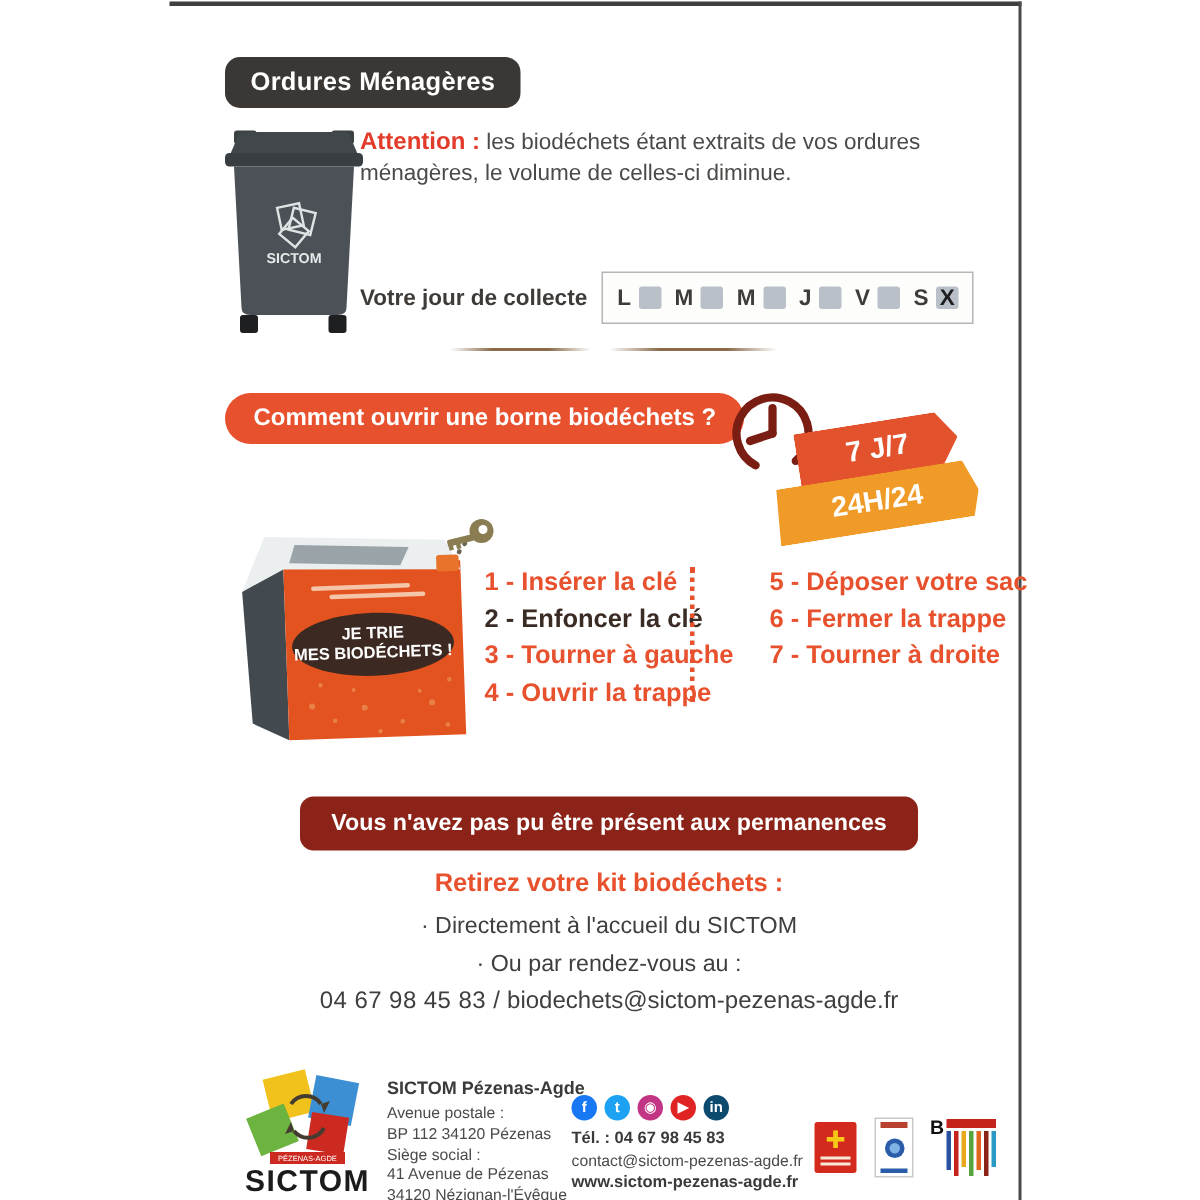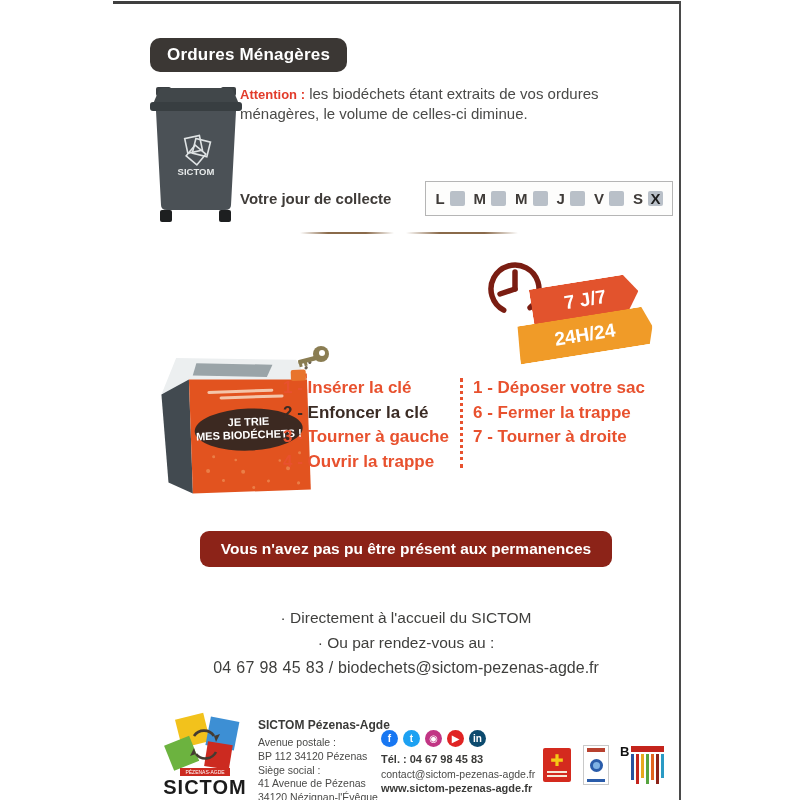--- a/index.html
+++ b/index.html
@@ -7,24 +7,24 @@
         font-family:"Liberation Sans","DejaVu Sans",sans-serif;color:#4a4a48;padding-left:41px;}
   
   .scan-top{position:absolute;left:113px;top:1px;width:568px;height:3px;background:#3f3f3f;}
   .scan-right{position:absolute;left:679px;top:1px;width:2px;height:799px;background:#4a4a4a;}
 
   
   .badge-dark{position:absolute;left:150px;top:38px;background:var(--dark_badge,#3b3734);color:#fff;
     font-weight:bold;font-size:17px;padding:7px 17px;border-radius:10px;letter-spacing:.2px;}
   .bin1{position:absolute;left:148px;top:82px;}
   .s1-text{position:absolute;left:240px;top:84px;width:424px;font-size:15px;line-height:1.35;color:#4a4a48;}
-  .attn{color:var(--accent_red,#e23b2a);font-weight:bold;font-size:13px;}
+  .attn{color:var(--accent_red,#e23b2a);font-weight:bold;font-size:16px;}
   .hl{color:var(--accent_red,#e23b2a);font-weight:bold;font-size:16px;line-height:1.35;display:block;}
   .hl-wrap{margin-top:8px;}
-  .collecte-row{position:absolute;left:240px;top:181px;display:flex;align-items:center;gap:24px;}
+  .collecte-row{position:absolute;left:240px;top:181px;display:flex;align-items:center;}
   .collecte-label{font-weight:bold;color:#3f3b38;font-size:15px;margin-right:10px;white-space:nowrap;}
   .days-box{display:flex;align-items:center;gap:9px;border:1px solid #b5b5b5;background:#fdfdfc;
     padding:8px 9px;}
   .day{display:flex;align-items:center;gap:5px;}
   .day-letter{font-weight:bold;color:#3f3b38;font-size:15px;}
   .day-mark{width:15px;height:15px;background:#b9c0c8;border-radius:2px;font-weight:bold;font-size:15px;
     color:#1d1d1d;display:flex;align-items:center;justify-content:center;line-height:1;}
   .divider{position:absolute;top:232px;height:2px;background:linear-gradient(90deg,rgba(138,106,74,0),#8a6a4a 30%,#8a6a4a 70%,rgba(138,106,74,0));}
   .div1{left:300px;width:94px;}
   .div2{left:406px;width:112px;}
@@ -35,21 +35,21 @@
   .clock{position:absolute;left:487px;top:255px;z-index:1;}
   .tag{position:absolute;color:#fff;font-weight:bold;display:flex;align-items:center;justify-content:center;z-index:2;}
   .tag1{left:531px;top:281px;width:108px;height:37px;background:var(--accent_orange2,#e2532d);
     transform:rotate(-9deg);clip-path:polygon(0 0,88% 0,100% 50%,88% 100%,0 100%);font-size:19px;z-index:2;}
   .tag2{left:517px;top:316px;width:136px;height:38px;background:var(--amber,#f09b28);
     transform:rotate(-9deg);clip-path:polygon(2% 0,94% 0,100% 55%,96% 100%,0 100%);font-size:19px;z-index:3;}
   .borne{position:absolute;left:146px;top:320px;}
   .steps-col{position:absolute;top:376px;font-weight:bold;font-size:17px;color:var(--accent_orange,#e8512e);line-height:1.45;}
   .steps-left{left:283px;}
   .steps-right{left:473px;}
-  .steps-col div{white-space:nowrap;}
+  .steps-col div{white-space:nowrap;margin-left:40px;}
   .step-dark{color:#3a2b24;}
   .steps-divider{position:absolute;left:460px;top:378px;height:90px;width:0;border-left:3px dotted var(--accent_orange,#e8512e);}
 
   
   .banner{position:absolute;left:200px;top:531px;width:412px;height:36px;background:var(--dark_banner,#8c2318);
     border-radius:9px;color:#fff;font-weight:bold;font-size:15.5px;display:flex;align-items:center;justify-content:center;}
   .kit-title{position:absolute;left:150px;top:579px;width:512px;text-align:center;color:var(--accent_orange,#e8512e);
     font-weight:bold;font-size:17px;}
   .kit-bullet{position:absolute;left:150px;width:512px;text-align:center;color:#3f3f3d;font-size:15.5px;}
   .kb1{top:609px;}
@@ -138,20 +138,21 @@
       <span class="day">
           <span class="day-letter">S</span>
           <span class="day-mark">X</span>
         </span>
     </div>
   </div>
 
   <div class="divider div1"></div>
   <div class="divider div2"></div>
 
+  <div class="badge-orange">Comment ouvrir une borne biodéchets ?</div>
 
   <svg class="clock" width="62" height="66" viewBox="0 0 62 66">
     <g stroke="#7a1d12" stroke-width="5.5" fill="none" stroke-linecap="round">
       <circle cx="28" cy="34" r="24" stroke-dasharray="122 29" transform="rotate(118 28 34)"></circle>
       <line x1="28" y1="34" x2="28" y2="17"></line>
       <line x1="28" y1="34" x2="13" y2="39"></line>
     </g>
   </svg>
   <div class="tag tag1">7 J/7</div>
   <div class="tag tag2">24H/24</div>
@@ -195,26 +196,27 @@
   </svg>
 
   <div class="steps-col steps-left">
     <div>1 - Insérer la clé</div>
     <div class="step-dark">2 - Enfoncer la clé</div>
     <div>3 - Tourner à gauche</div>
     <div>4 - Ouvrir la trappe</div>
   </div>
   <div class="steps-divider"></div>
   <div class="steps-col steps-right">
-    <div>1 - Déposer votre sac</div>
+    <div>5 - Déposer votre sac</div>
     <div>6 - Fermer la trappe</div>
     <div>7 - Tourner à droite</div>
   </div>
 
   <div class="banner">Vous n'avez pas pu être présent aux permanences</div>
+  <div class="kit-title">Retirez votre kit biodéchets :</div>
   <div class="kit-bullet kb1">· Directement à l'accueil du SICTOM</div>
   <div class="kit-bullet kb2">· Ou par rendez-vous au :</div>
   <div class="kit-contact">
     <span class="kit-phone">04 67 98 45 83 /</span><span> biodechets@sictom-pezenas-agde.fr</span>
   </div>
 
   <svg class="f-logo" width="98" height="90" viewBox="0 0 98 90">
     <rect x="22" y="6" width="29" height="29" fill="#f2c21c" transform="rotate(-14 36 20)"></rect>
     <rect x="52" y="9" width="29" height="29" fill="#3d8fd4" transform="rotate(11 66 23)"></rect>
     <rect x="12" y="30" width="27" height="27" fill="#6cb33f" transform="rotate(-22 25 43)"></rect>

